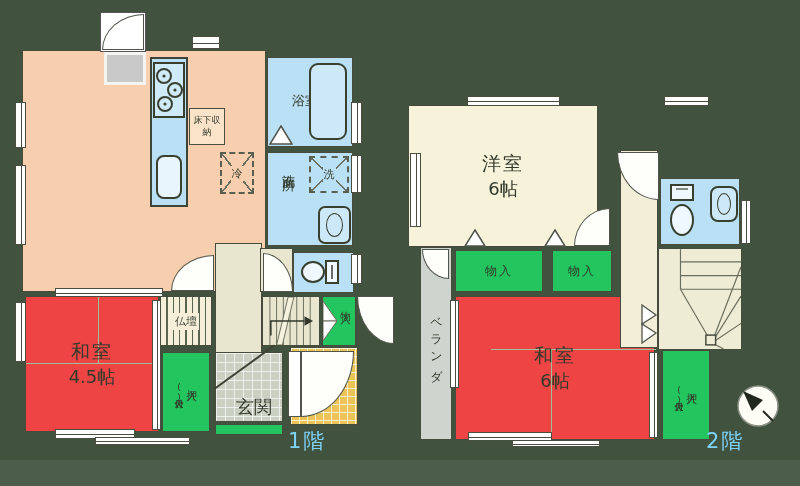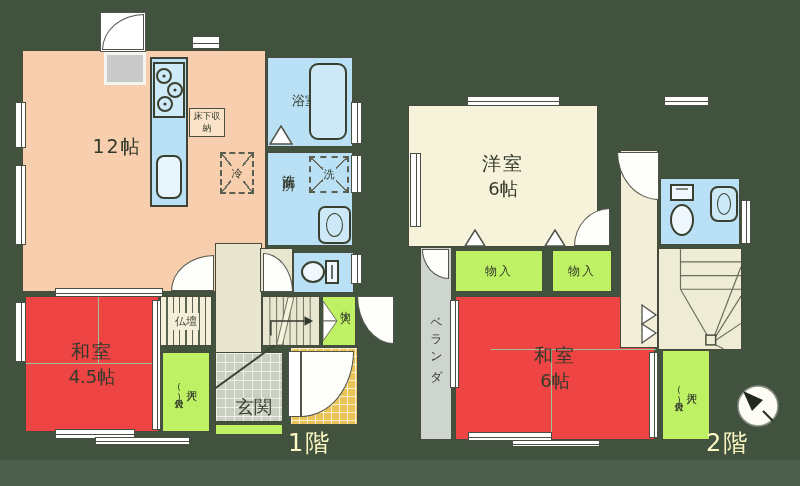--- a/index.html
+++ b/index.html
@@ -6,63 +6,62 @@
   .canvas{position:relative;width:800px;height:486px;background:#41523f;overflow:hidden;
           font-family:"DejaVu Sans","Liberation Sans",sans-serif;color:#333a2c;}
   .canvas::after{content:'';position:absolute;left:0;top:460px;width:800px;height:26px;background:#4d5d4b;}
   .abs{position:absolute;box-sizing:border-box;}
   .room{position:absolute;box-sizing:border-box;border:1.5px solid #474b3c;}
   .ldkc{background:#f7cfae;}
   .wet{background:#b9e0f4;}
   .tatami{background:#ef4444;}
   .western{background:#f7f3da;}
   .hall{background:#e9e6cf;}
-  .closet{background:#bef264;}
+  .closet{background:#22c55e;}
   .flexc{display:flex;flex-direction:column;align-items:center;justify-content:center;text-align:center;}
   .window-h{position:absolute;box-sizing:border-box;background:#fff;border:1px solid #4a4e40;z-index:6;}
   .window-h::after{content:'';position:absolute;left:0;right:0;top:50%;border-top:1px solid #4a4e40;}
   .window-v{position:absolute;box-sizing:border-box;background:#fff;border:1px solid #4a4e40;z-index:6;}
   .window-v::after{content:'';position:absolute;top:0;bottom:0;left:50%;border-left:1px solid #4a4e40;}
   .arc{position:absolute;box-sizing:border-box;background:#fefefa;border:1.5px solid #50544a;z-index:7;}
   .xbox{position:absolute;box-sizing:border-box;border:2px dashed #5a5e50;display:flex;align-items:center;justify-content:center;z-index:5;}
   .xbox::before{content:'';position:absolute;inset:0;
      background:linear-gradient(to top right,transparent calc(50% - .8px),#6a6e60 calc(50% - .8px) calc(50% + .8px),transparent calc(50% + .8px)),
                 linear-gradient(to bottom right,transparent calc(50% - .8px),#6a6e60 calc(50% - .8px) calc(50% + .8px),transparent calc(50% + .8px));}
   .xbox span{position:relative;background:inherit;z-index:2;padding:0 1px;font-size:11px;}
   .vtext{writing-mode:vertical-rl;text-orientation:upright;letter-spacing:2px;}
   .vcols{writing-mode:vertical-rl;text-orientation:upright;line-height:1.35;}
   .vcols span{display:block;}
   .tline{position:absolute;background:#9dc19b;z-index:2;}
   .big{font-size:19px;letter-spacing:2px;}
-  .floor-label{position:absolute;font-size:24px;color:#fef9c3;letter-spacing:2px;z-index:9;}
+  .floor-label{position:absolute;font-size:21px;color:#7dd3fc;letter-spacing:2px;z-index:9;}
 </style>
 </head>
 <body>
 
 <div class="canvas">
 
   <div class="room ldkc" style="left:22px;top:50px;width:244px;height:242px;"></div>
   <div class="abs" style="left:52px;top:134px;width:130px;text-align:center;z-index:4;">
-    <div style="font-size:19px;letter-spacing:2px;">12帖</div>
   </div>
 
   <div class="abs" style="left:150px;top:57px;width:38px;height:150px;background:#b9e0f4;border:2px solid #3f4438;z-index:3;"></div>
   <div class="abs" style="left:153px;top:62px;width:32px;height:56px;border:2px solid #39402f;background:#cfeaf8;z-index:4;">
     <svg width="28" height="52" viewBox="0 0 28 52">
       <circle cx="9" cy="12" r="7" fill="none" stroke="#39402f" stroke-width="2"></circle>
         <circle cx="9" cy="12" r="1.6" fill="#39402f"></circle>
       <circle cx="20" cy="26" r="7" fill="none" stroke="#39402f" stroke-width="2"></circle>
         <circle cx="20" cy="26" r="1.6" fill="#39402f"></circle>
       <circle cx="10" cy="40" r="7" fill="none" stroke="#39402f" stroke-width="2"></circle>
         <circle cx="10" cy="40" r="1.6" fill="#39402f"></circle>
     </svg>
   </div>
   <div class="abs" style="left:156px;top:155px;width:26px;height:44px;border:2px solid #39402f;border-radius:8px;background:#e8f5fc;z-index:4;"></div>
 
-  <div class="abs" style="left:189px;top:108px;width:36px;height:29px;background:#fae3c8;border:1.5px solid #4a4e40;z-index:4;display:flex;align-items:center;justify-content:center;">
+  <div class="abs" style="left:189px;top:108px;width:36px;height:37px;background:#fae3c8;border:1.5px solid #4a4e40;z-index:4;display:flex;align-items:center;justify-content:center;">
     <span style="font-size:9px;line-height:1.25;word-break:break-all;text-align:center;width:30px;">床下収納</span>
   </div>
 
   <div class="xbox" style="left:220px;top:152px;width:34px;height:42px;background:#f7cfae;">
     <span>冷</span>
   </div>
 
   <div class="abs" style="left:100px;top:12px;width:46px;height:40px;background:#fff;border:1px solid #555;z-index:5;">
     <div style="position:absolute;inset:1px;background:#fff;border:1.5px solid #50544a;border-radius:100% 0 0 0;"></div>
   </div>

